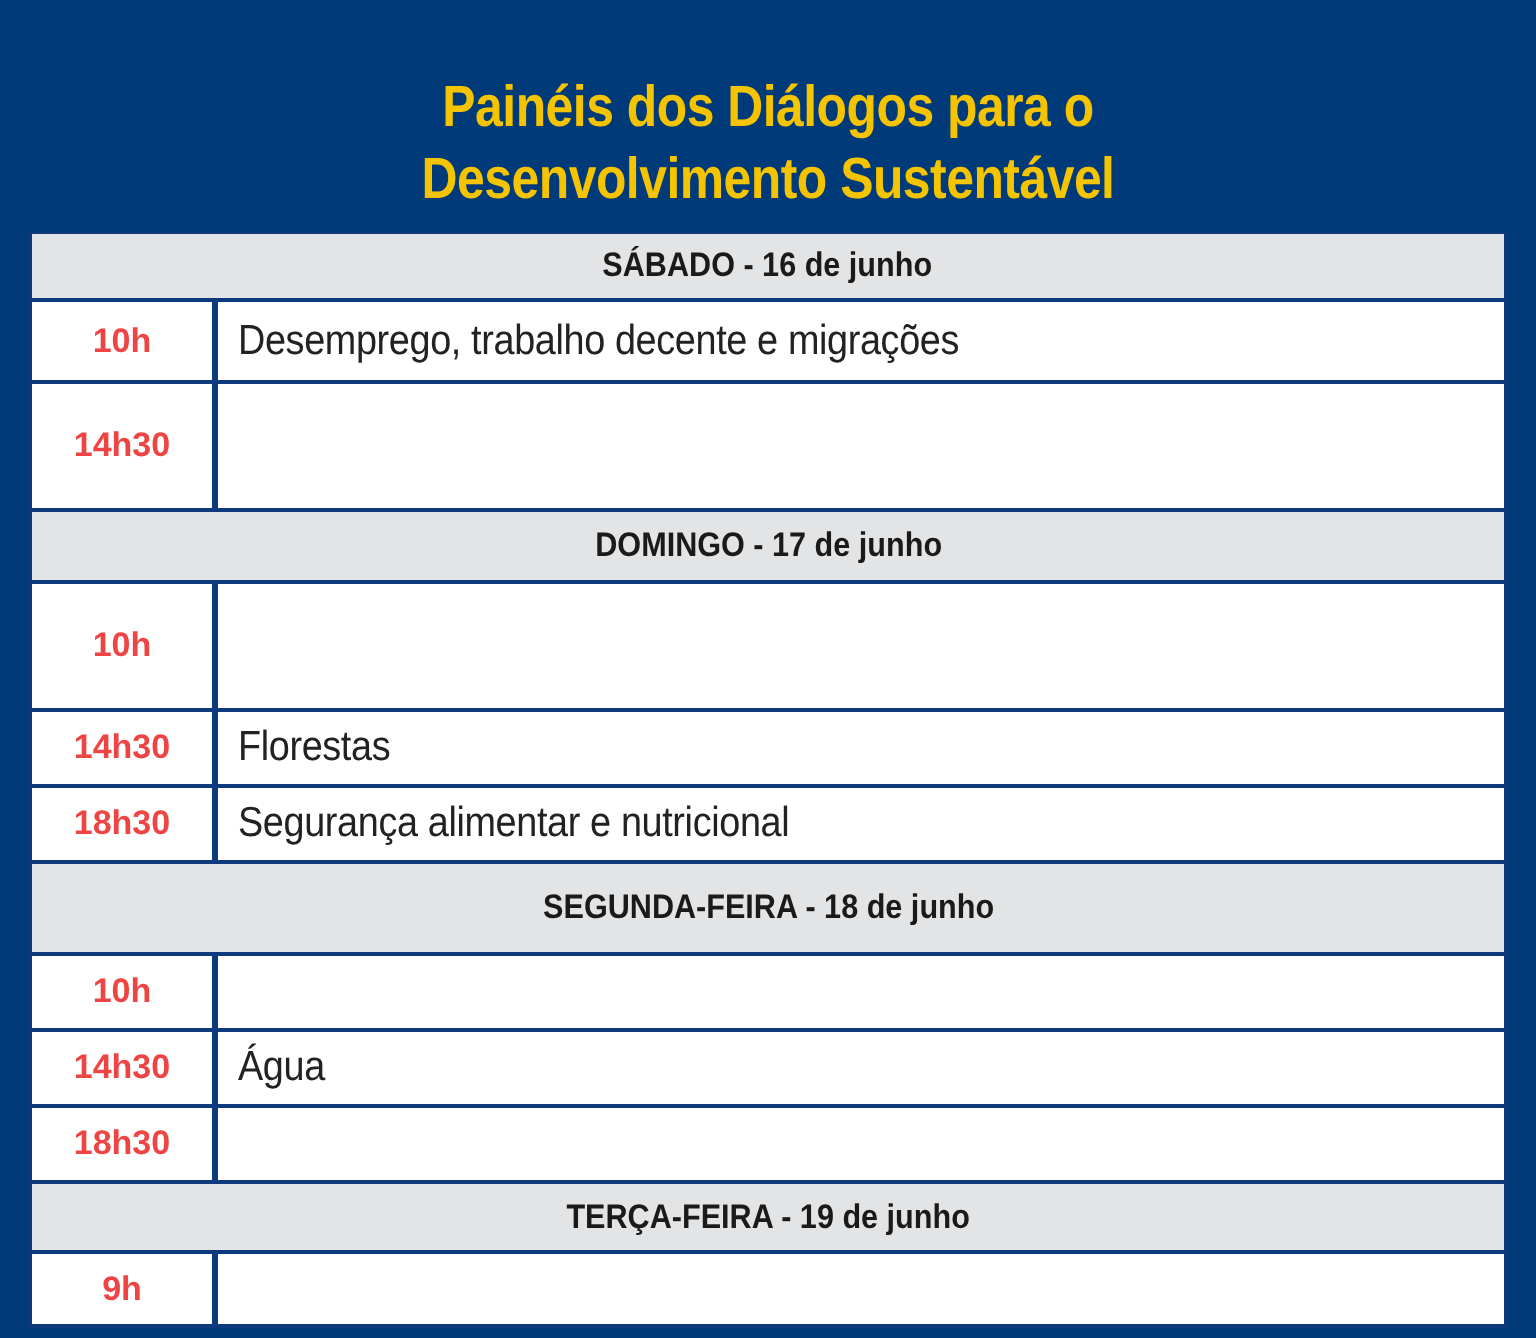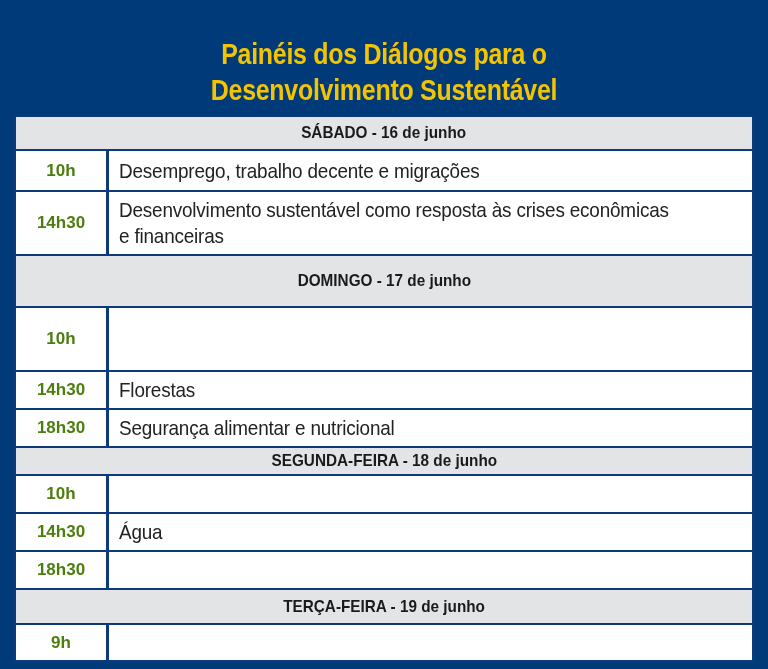--- a/index.html
+++ b/index.html
@@ -30,21 +30,21 @@
     font-size: 17px; display: flex; align-items: center; justify-content: center;
   }
   .day span { display: inline-block; transform: scaleX(0.9); }
   .row {
     box-sizing: border-box; display: flex; background: #fff;
     border: 2px solid #0d3a7a; border-top-width: 1px; border-bottom-width: 1px;
   }
   .time {
     width: 90px; flex: none; border-right: 3px solid #0d3a7a;
     display: flex; align-items: center; justify-content: center;
-    font-weight: bold; font-size: 17px; color: #4d7c0f;
+    font-weight: bold; font-size: 17px; color: #ef4444;
   }
   .topic {
     flex: 1; padding: 0 10px; display: flex; align-items: center;
     font-size: 21px; line-height: 26px; color: #222;
     font-family: "Liberation Sans", sans-serif;
     letter-spacing: -0.2px;
   }
   .topic span { display: inline-block; transform: scaleX(0.9); transform-origin: left center; width: 111%; }
 </style>
 </head>
@@ -61,45 +61,42 @@
       <span>SÁBADO - 16 de junho</span>
     </div>
   <div class="row" style="height:41px">
     <div class="time">10h</div>
     <div class="topic">
         <span>Desemprego, trabalho decente e migrações</span>
       </div>
   </div>
   <div class="row" style="height:64px">
     <div class="time">14h30</div>
-    <div class="topic">
-        <span>Desenvolvimento sustentável como resposta às crises econômicas e financeiras</span>
-      </div>
   </div>
 
-  <div class="day" style="height:52px">
+  <div class="day" style="height:36px">
       <span>DOMINGO - 17 de junho</span>
     </div>
   <div class="row" style="height:64px">
     <div class="time">10h</div>
   </div>
   <div class="row" style="height:38px">
     <div class="time">14h30</div>
     <div class="topic">
         <span>Florestas</span>
       </div>
   </div>
   <div class="row" style="height:38px">
     <div class="time">18h30</div>
     <div class="topic">
         <span>Segurança alimentar e nutricional</span>
       </div>
   </div>
 
-  <div class="day" style="height:28px">
+  <div class="day" style="height:46px">
       <span>SEGUNDA-FEIRA - 18 de junho</span>
     </div>
   <div class="row" style="height:38px">
     <div class="time">10h</div>
   </div>
   <div class="row" style="height:38px">
     <div class="time">14h30</div>
     <div class="topic">
         <span>Água</span>
       </div>

